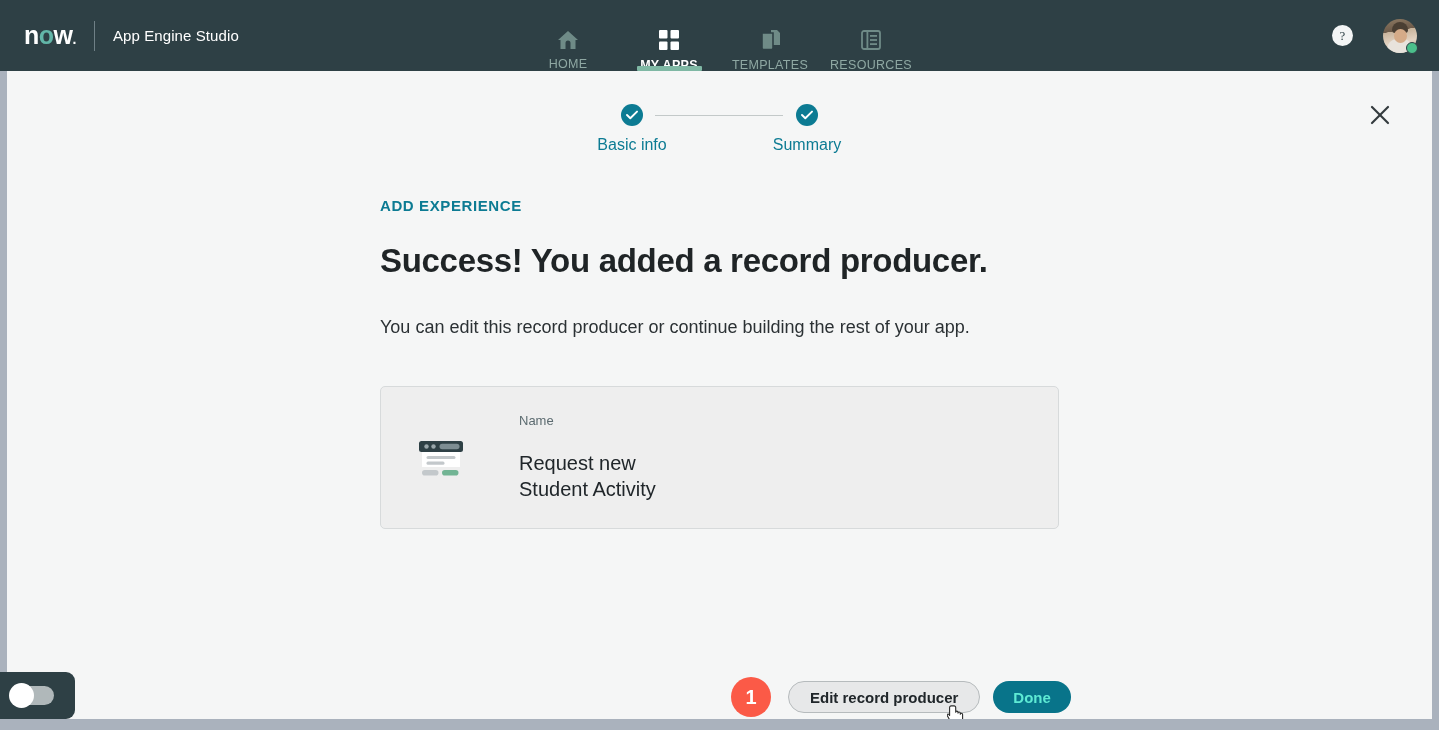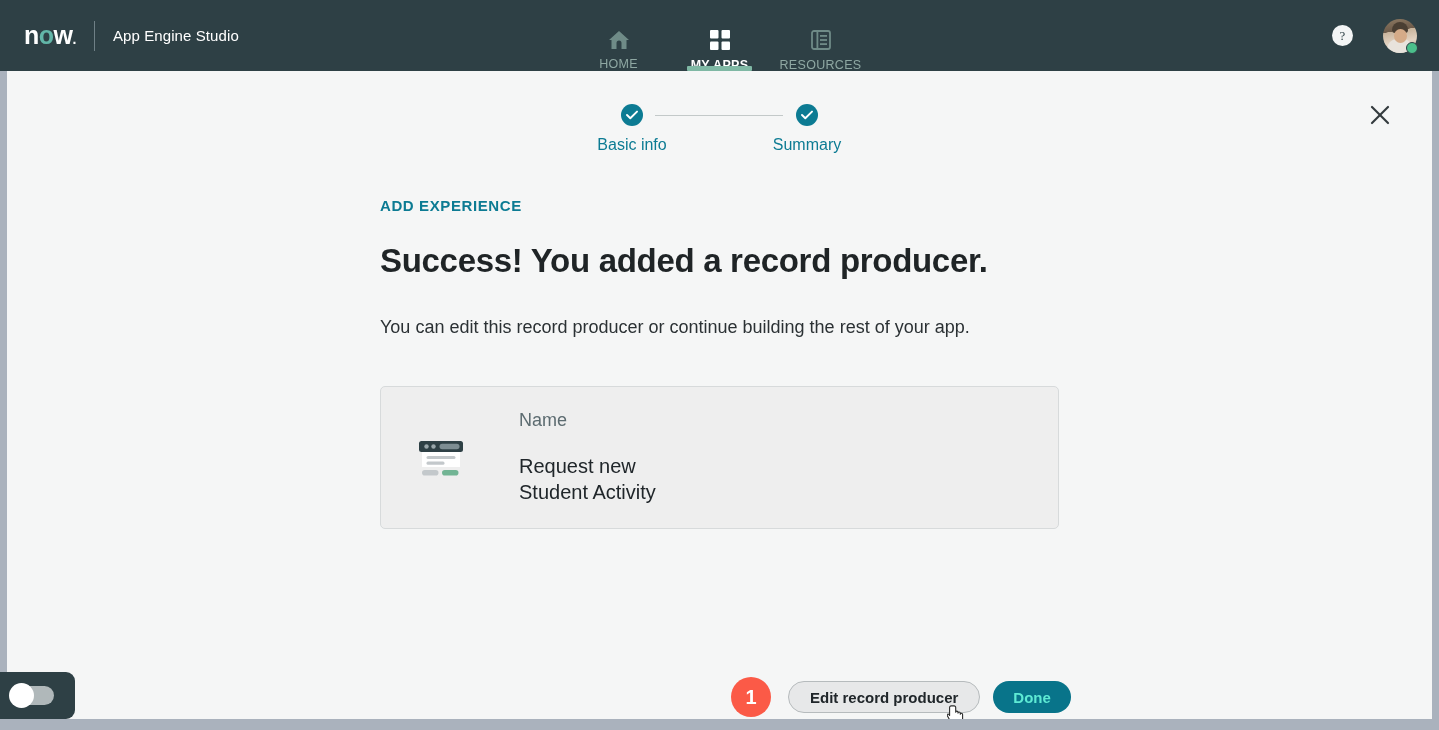--- a/index.html
+++ b/index.html
@@ -304,21 +304,21 @@
     margin-right: 54px;
   }
   .card-fields {
     display: flex;
     flex: 1;
   }
   .field {
     width: 232px;
   }
   .field-label {
-    font-size: 18px;
+    font-size: 13px;
     color: #5c6b70;
     margin-bottom: 22px;
   }
   .field-value {
     font-size: 20px;
     color: #20262a;
     line-height: 1.32;
     width: 150px;
   }
   .field.wide .field-value {
@@ -459,20 +459,29 @@
             <rect x="2" y="2" width="8.5" height="8.5" rx="1" fill="#ffffff"></rect>
             <rect x="13.5" y="2" width="8.5" height="8.5" rx="1" fill="#ffffff"></rect>
             <rect x="2" y="13.5" width="8.5" height="8.5" rx="1" fill="#ffffff"></rect>
             <rect x="13.5" y="13.5" width="8.5" height="8.5" rx="1" fill="#ffffff"></rect>
           </svg>
         </span>
         <span class="nav-label">MY APPS</span>
         <span class="nav-underline"></span>
       </div>
 
+      <div class="nav-item">
+        <span class="nav-icon">
+          <svg width="24" height="24" viewBox="0 0 24 24">
+            <path d="M13 2 H19 L22 5 V17 H13 Z" fill="#6f8b87"></path>
+            <path d="M4 5 H15 V20 A1.5 1.5 0 0 1 13.5 21.5 H5.5 A1.5 1.5 0 0 1 4 20 Z" fill="#6f8b87" stroke="#2e4045" stroke-width="1.6"></path>
+          </svg>
+        </span>
+        <span class="nav-label">TEMPLATES</span>
+      </div>
 
       <div class="nav-item">
         <span class="nav-icon">
           <svg width="24" height="24" viewBox="0 0 24 24">
             <rect x="3" y="3" width="18" height="18" rx="2" fill="none" stroke="#6f8b87" stroke-width="1.8"></rect>
             <rect x="7.5" y="3" width="1.8" height="18" fill="#6f8b87"></rect>
             <rect x="11" y="7" width="7" height="1.8" fill="#6f8b87"></rect>
             <rect x="11" y="11.1" width="7" height="1.8" fill="#6f8b87"></rect>
             <rect x="11" y="15.2" width="7" height="1.8" fill="#6f8b87"></rect>
           </svg>

